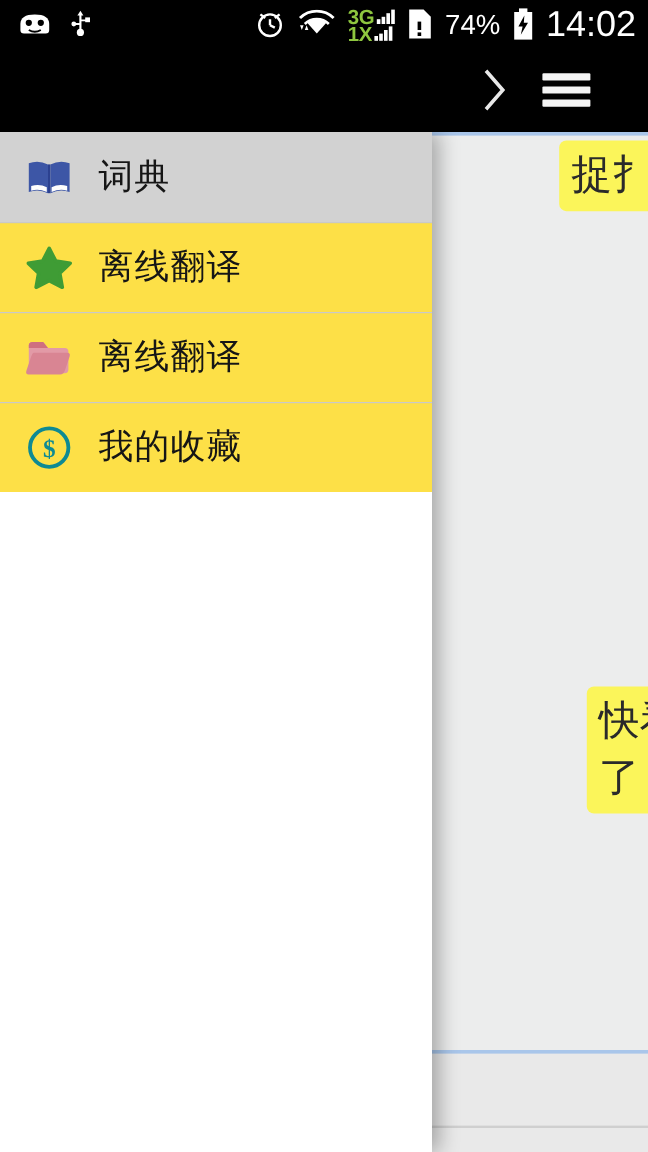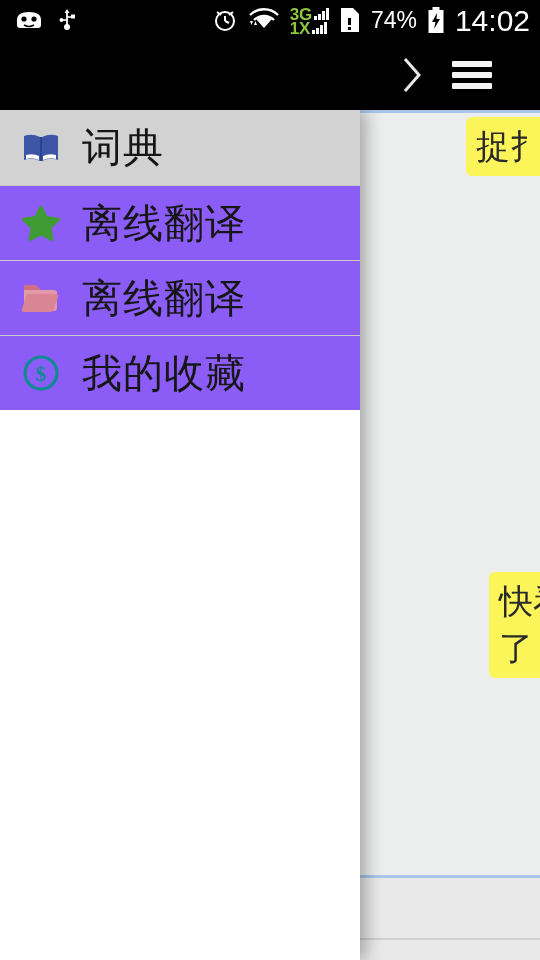--- a/index.html
+++ b/index.html
@@ -98,26 +98,26 @@
   }
 
   
   #drawer{
     position:absolute; left:0; top:110px; width:360px; height:850px;
     background:#fff; z-index:5;
     box-shadow:6px 0 16px rgba(0,0,0,.30);
   }
   .drawer-item{
     position:relative; height:75px; display:flex; align-items:center;
-    padding-left:20px; background:#8b5cf6;
+    padding-left:20px; background:#fde047;
   }
   .drawer-item.selected{ background:#d2d2d2; }
   .drawer-item + .drawer-item{ border-top:1px solid #c9c9c9; }
   .di-icon{ width:42px; height:42px; flex:none; display:flex; align-items:center; justify-content:center; margin-right:20px; }
-  .di-label{ font-size:40px; color:#161616; letter-spacing:1px; }
+  .di-label{ font-size:29px; color:#161616; letter-spacing:1px; }
 </style>
 </head>
 <body>
 
 <div id="chat-panel">
 
   <div id="chat-top-line"></div>
 
   <div id="chat-scroll">
 

